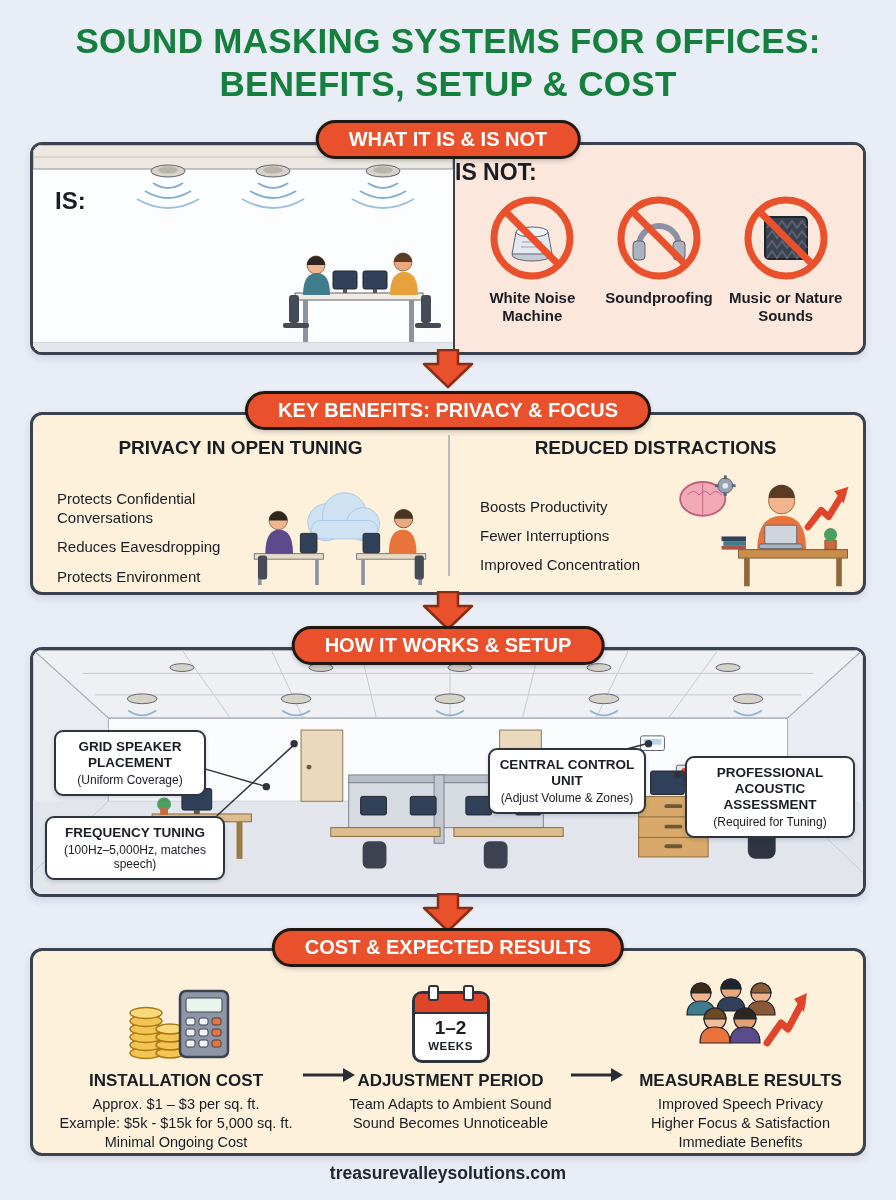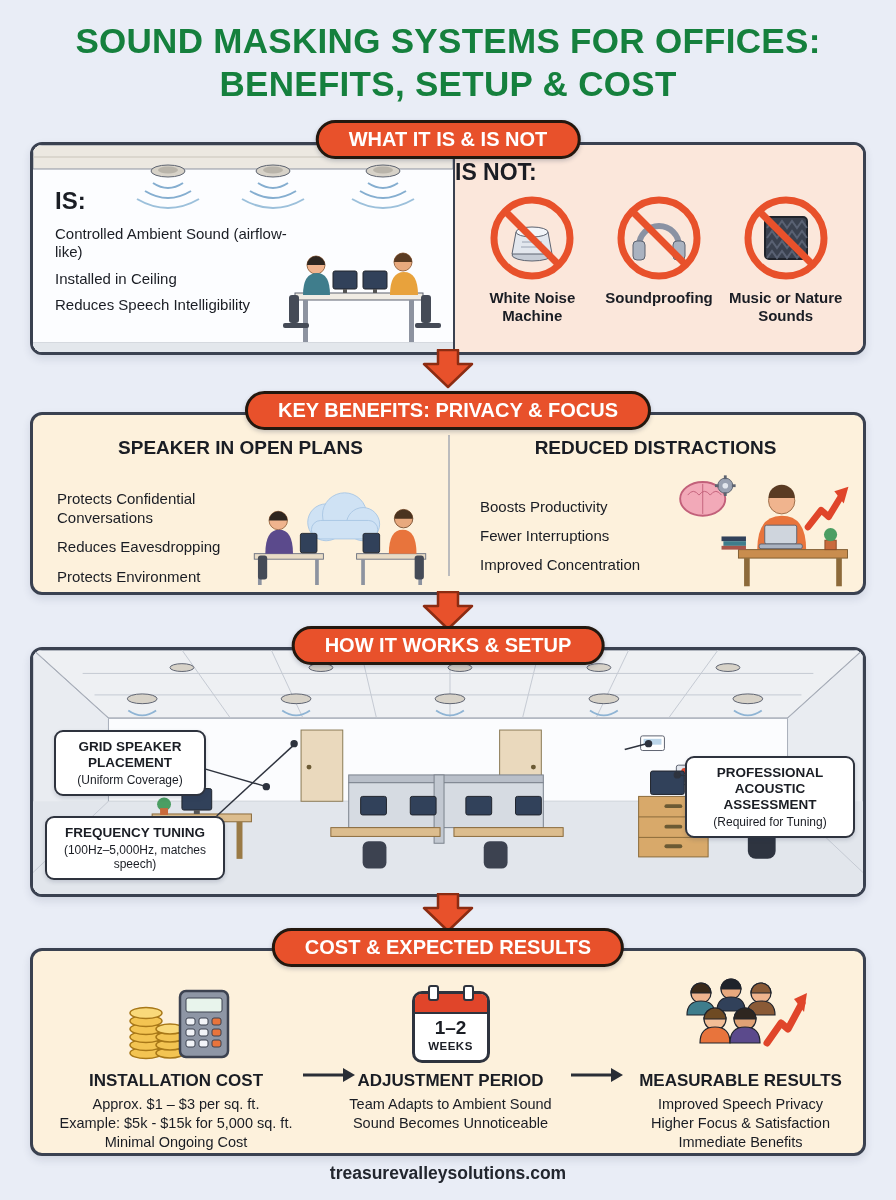--- a/index.html
+++ b/index.html
@@ -106,25 +106,20 @@
         <path d="M270 150 q0 -22 14 -22 q13 0 13 22 z" fill="#3f7d8c"></path>
         <circle cx="370" cy="117" r="9" fill="#e8a97e" stroke="#9c6b45"></circle>
         <path d="M361 117 A9 9 0 0 1 379 117 Z" fill="#5a3b23"></path>
         <path d="M357 150 q0 -23 14 -23 q14 0 14 23 z" fill="#e8a23c"></path>
         <rect x="256" y="150" width="10" height="28" rx="3" fill="#454b57"></rect>
         <rect x="250" y="178" width="26" height="5" rx="2" fill="#454b57"></rect>
         <rect x="388" y="150" width="10" height="28" rx="3" fill="#454b57"></rect>
         <rect x="382" y="178" width="26" height="5" rx="2" fill="#454b57"></rect>
       </svg>
       <div class="is-heading">IS:</div>
-      <div class="is-list">
-        <div class="li">Controlled Ambient Sound (airflow-like)</div>
-        <div class="li">Installed in Ceiling</div>
-        <div class="li">Reduces Speech Intelligibility</div>
-      </div>
     </div>
     <div class="p1-right">
       <div class="isnot-heading">IS NOT:</div>
       <div class="isnot-row">
         <div class="isnot-item">
           <svg width="92" height="92" viewBox="0 0 92 92">
             <ellipse cx="46" cy="63" rx="20" ry="6" fill="#c6ccd6" stroke="#5d6370"></ellipse>
             <path d="M30 40 L62 40 L66 62 L26 62 Z" fill="#e3e7ee" stroke="#5d6370"></path>
             <ellipse cx="46" cy="40" rx="16" ry="5" fill="#f2f4f8" stroke="#5d6370"></ellipse>
             <path d="M36 50 h20 M35 55 h22" stroke="#9aa2b2" fill="none"></path>
@@ -162,21 +157,21 @@
   <div class="down-arrow a1">
     <svg width="52" height="40" viewBox="0 0 52 40">
         <polygon points="16,1 36,1 36,15 50,15 26,38 2,15 16,15" fill="#e8512b" stroke="#8c2c12" stroke-width="2.5" stroke-linejoin="round"></polygon>
       </svg>
   </div>
 
   <div class="banner b2">KEY BENEFITS: PRIVACY &amp; FOCUS</div>
   <div class="panel p2">
     <div class="p2-divider"></div>
     <div class="p2-col">
-      <div class="p2-head">SPEAKER IN OPEN PLANS</div>
+      <div class="p2-head">PRIVACY IN OPEN TUNING</div>
       <div class="p2-list pl-left">
         <div class="li">Protects Confidential Conversations</div>
         <div class="li">Reduces Eavesdropping</div>
         <div class="li">Protects Environment</div>
       </div>
       <svg class="p2-ill ill-privacy" width="212" height="118" viewBox="0 0 230 125">
         <g fill="#cfe2f4" stroke="#a9c6e4">
           <circle cx="100" cy="52" r="20"></circle>
             <circle cx="120" cy="44" r="24"></circle>
             <circle cx="140" cy="54" r="18"></circle>
@@ -340,20 +335,24 @@
       </g>
     </svg>
     <div class="callout c1">
       <div class="ct">GRID SPEAKER PLACEMENT</div>
       <div class="cs">(Uniform Coverage)</div>
     </div>
     <div class="callout c2">
       <div class="ct">FREQUENCY TUNING</div>
       <div class="cs">(100Hz–5,000Hz, matches speech)</div>
     </div>
+    <div class="callout c3">
+      <div class="ct">CENTRAL CONTROL UNIT</div>
+      <div class="cs">(Adjust Volume &amp; Zones)</div>
+    </div>
     <div class="callout c4">
       <div class="ct">PROFESSIONAL ACOUSTIC ASSESSMENT</div>
       <div class="cs">(Required for Tuning)</div>
     </div>
   </div>
 
   <div class="down-arrow a3">
     <svg width="52" height="40" viewBox="0 0 52 40">
         <polygon points="16,1 36,1 36,15 50,15 26,38 2,15 16,15" fill="#e8512b" stroke="#8c2c12" stroke-width="2.5" stroke-linejoin="round"></polygon>
       </svg>

